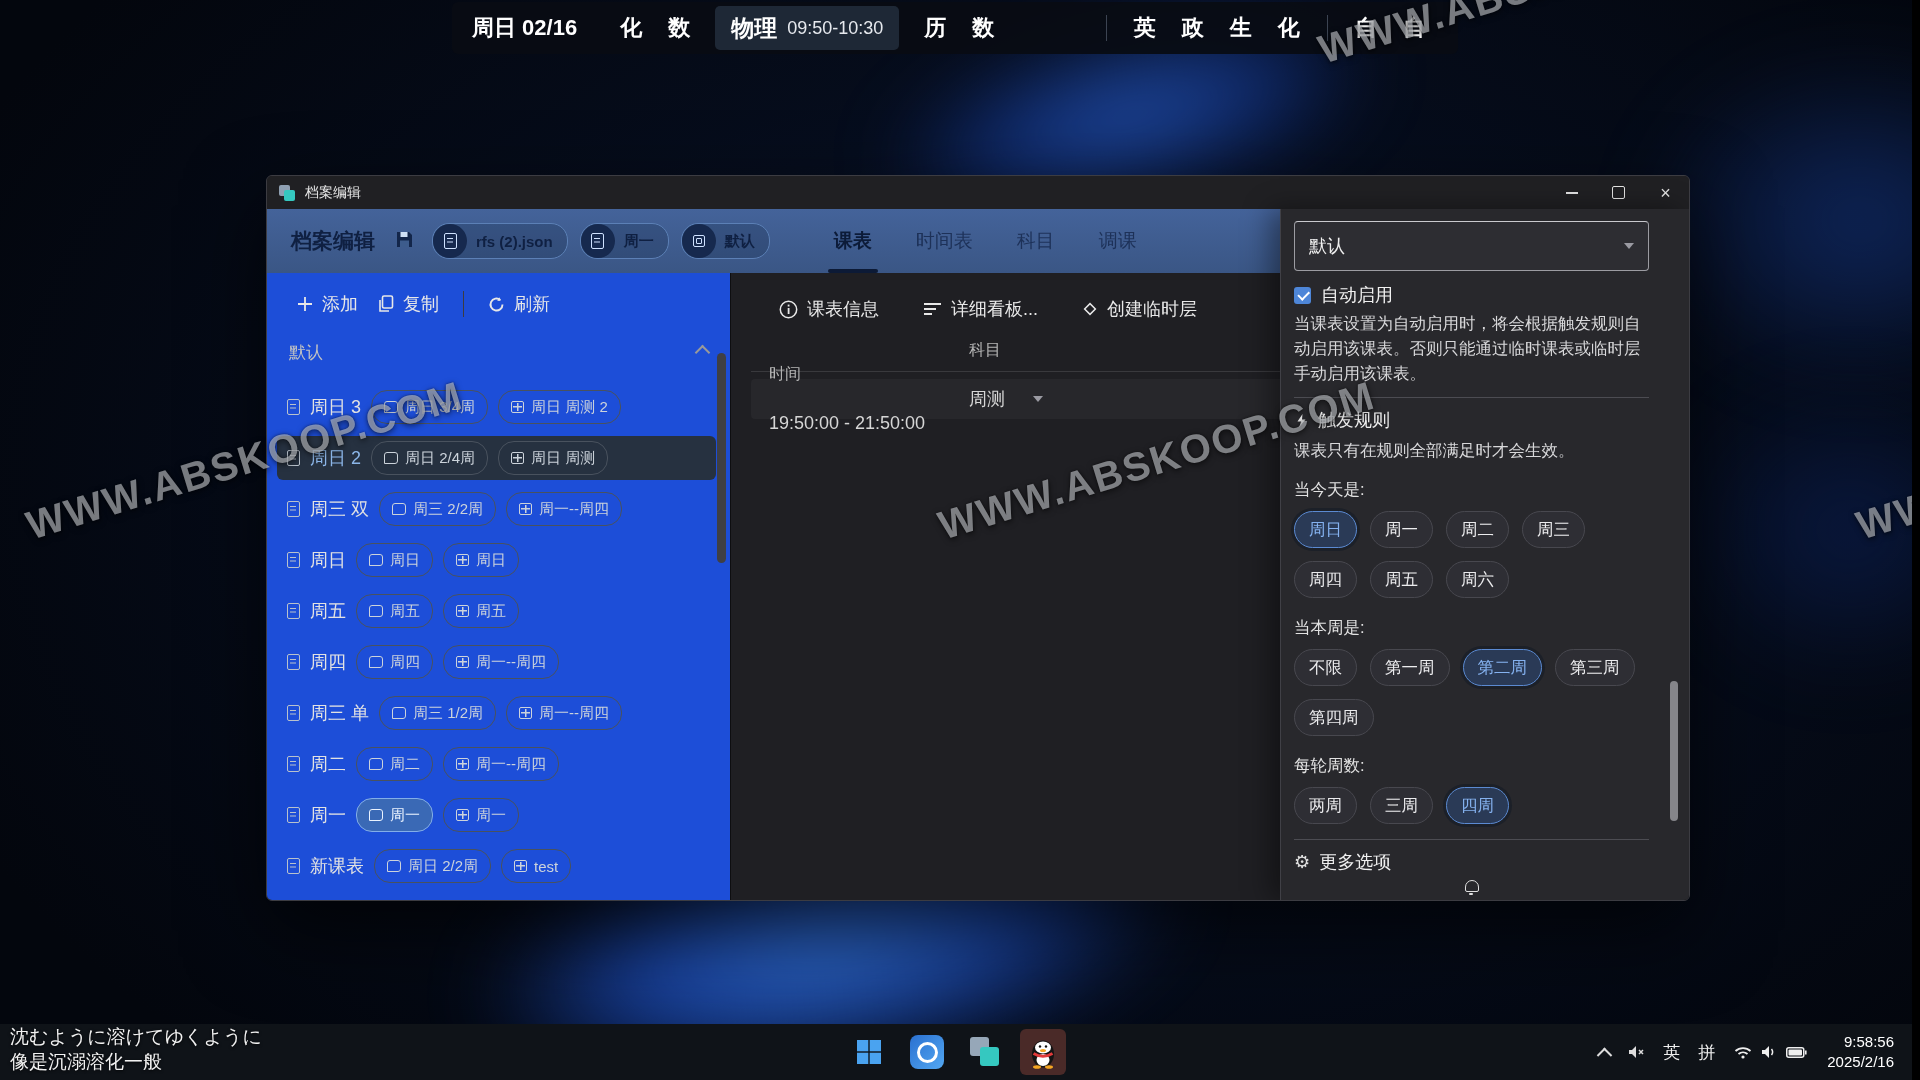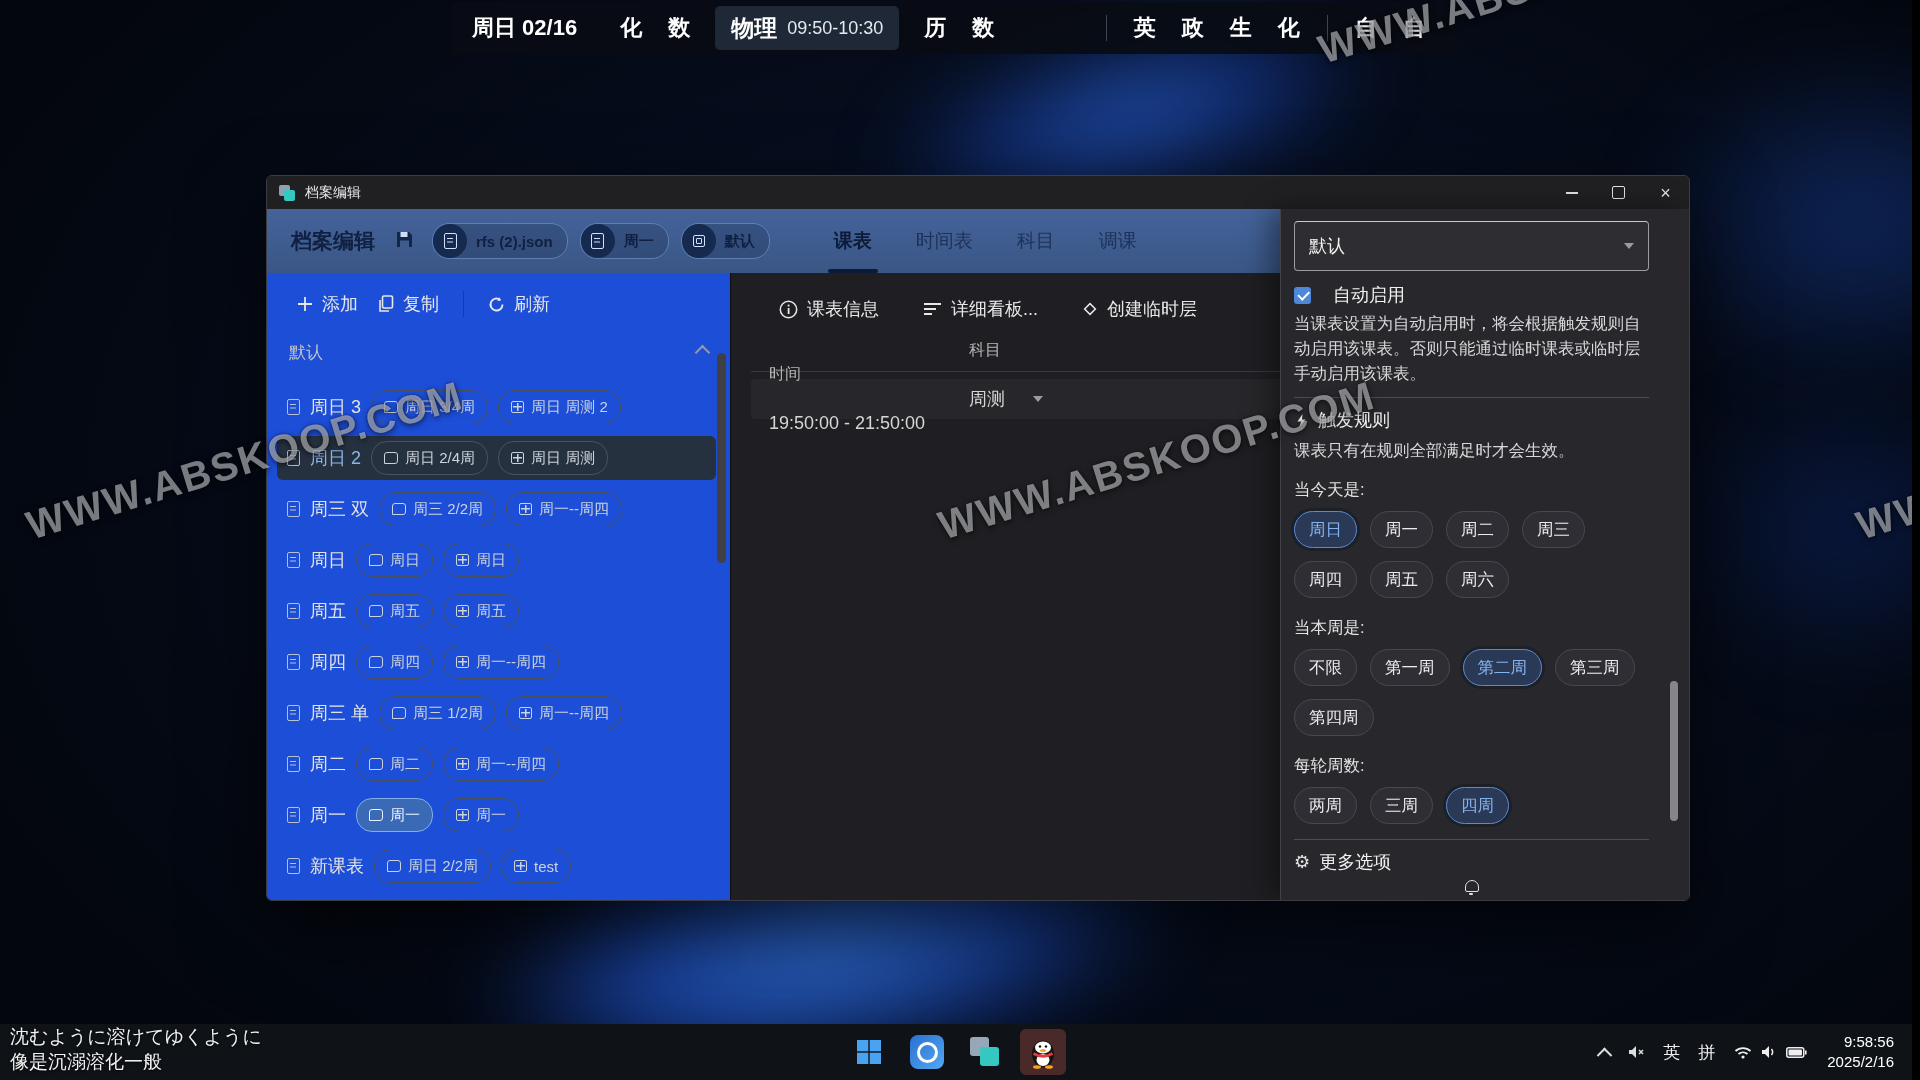--- a/index.html
+++ b/index.html
@@ -117,21 +117,21 @@
   .subjcell{display:flex;align-items:center;gap:28px;}
 
   
   .drawer{position:absolute;top:33px;right:0;bottom:0;width:409px;background:#28282c;
     border-left:1px solid #404046;box-shadow:-10px 0 26px rgba(0,0,0,.4);
     padding:8px 40px 12px 13px;box-sizing:border-box;display:flex;flex-direction:column;overflow:hidden;}
   .selbox{height:48px;flex:none;border:1px solid #9c9ca2;border-top-color:#c9c9ce;border-radius:4px;
     background:#2d2d32;display:flex;align-items:center;padding:0 14px;margin:4px 0 12px;}
   .selbox .lbl{font-size:18px;color:#f0f0f0;}
   .selbox .caret{margin-left:auto;}
-  .cbrow{display:flex;align-items:center;gap:22px;margin-bottom:4px;height:26px;}
+  .cbrow{display:flex;align-items:center;gap:10px;margin-bottom:4px;height:26px;}
   .checkbox{width:17px;height:17px;border-radius:3px;background:#4e86d8;position:relative;}
   .checkbox::after{content:"";position:absolute;left:3.5px;top:4px;width:9px;height:4.5px;
     border-left:2px solid #fff;border-bottom:2px solid #fff;transform:rotate(-45deg);}
   .cbrow .lbl,.sechead .lbl{font-size:18px;color:#f0f0f0;}
   .desc{font-size:16.5px;color:#d8d8da;line-height:1.5;margin-bottom:10px;}
   .hdiv{border-top:1px solid #4c4c52;margin:2px 0 10px;}
   .sechead{display:flex;align-items:center;gap:9px;height:24px;margin-bottom:6px;}
   .slabel{font-size:16.5px;color:#e2e2e2;margin:6px 0 10px;}
   .chiprow{display:flex;flex-wrap:wrap;gap:13px;margin-bottom:13px;}
   .pchip{height:37px;padding:0 14px;border-radius:19px;border:1px solid #48484f;background:#2e2e34;

